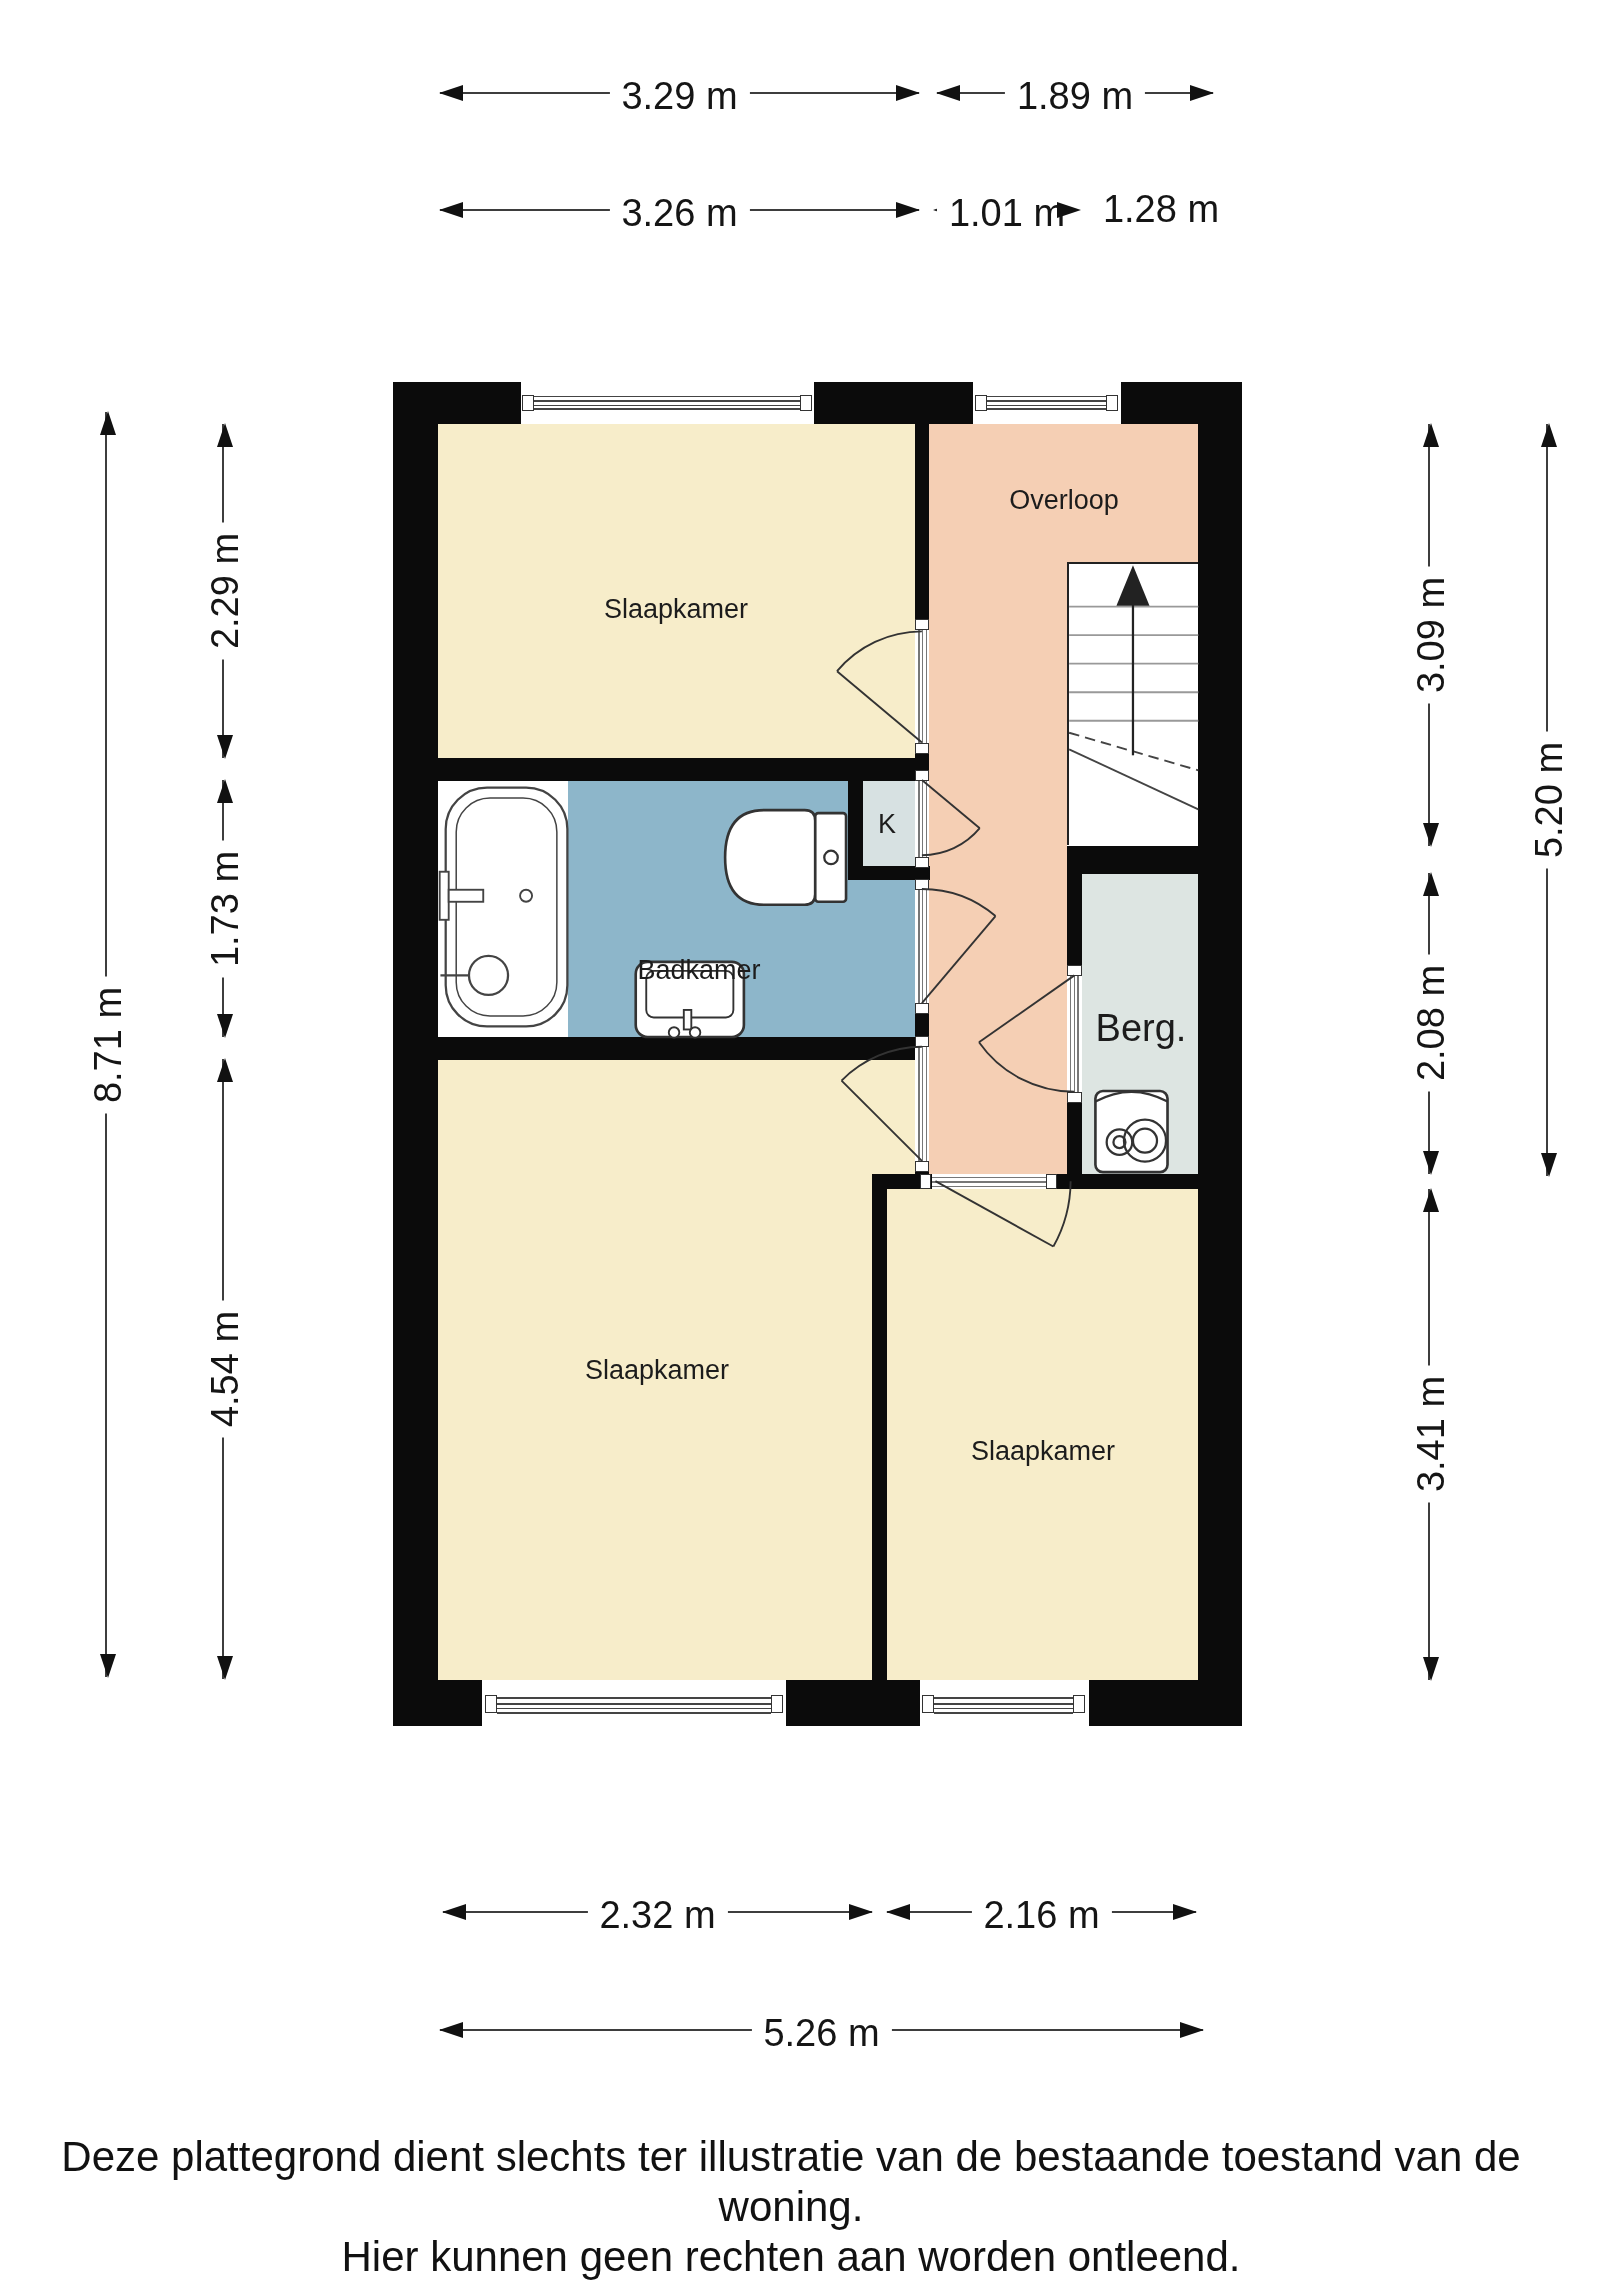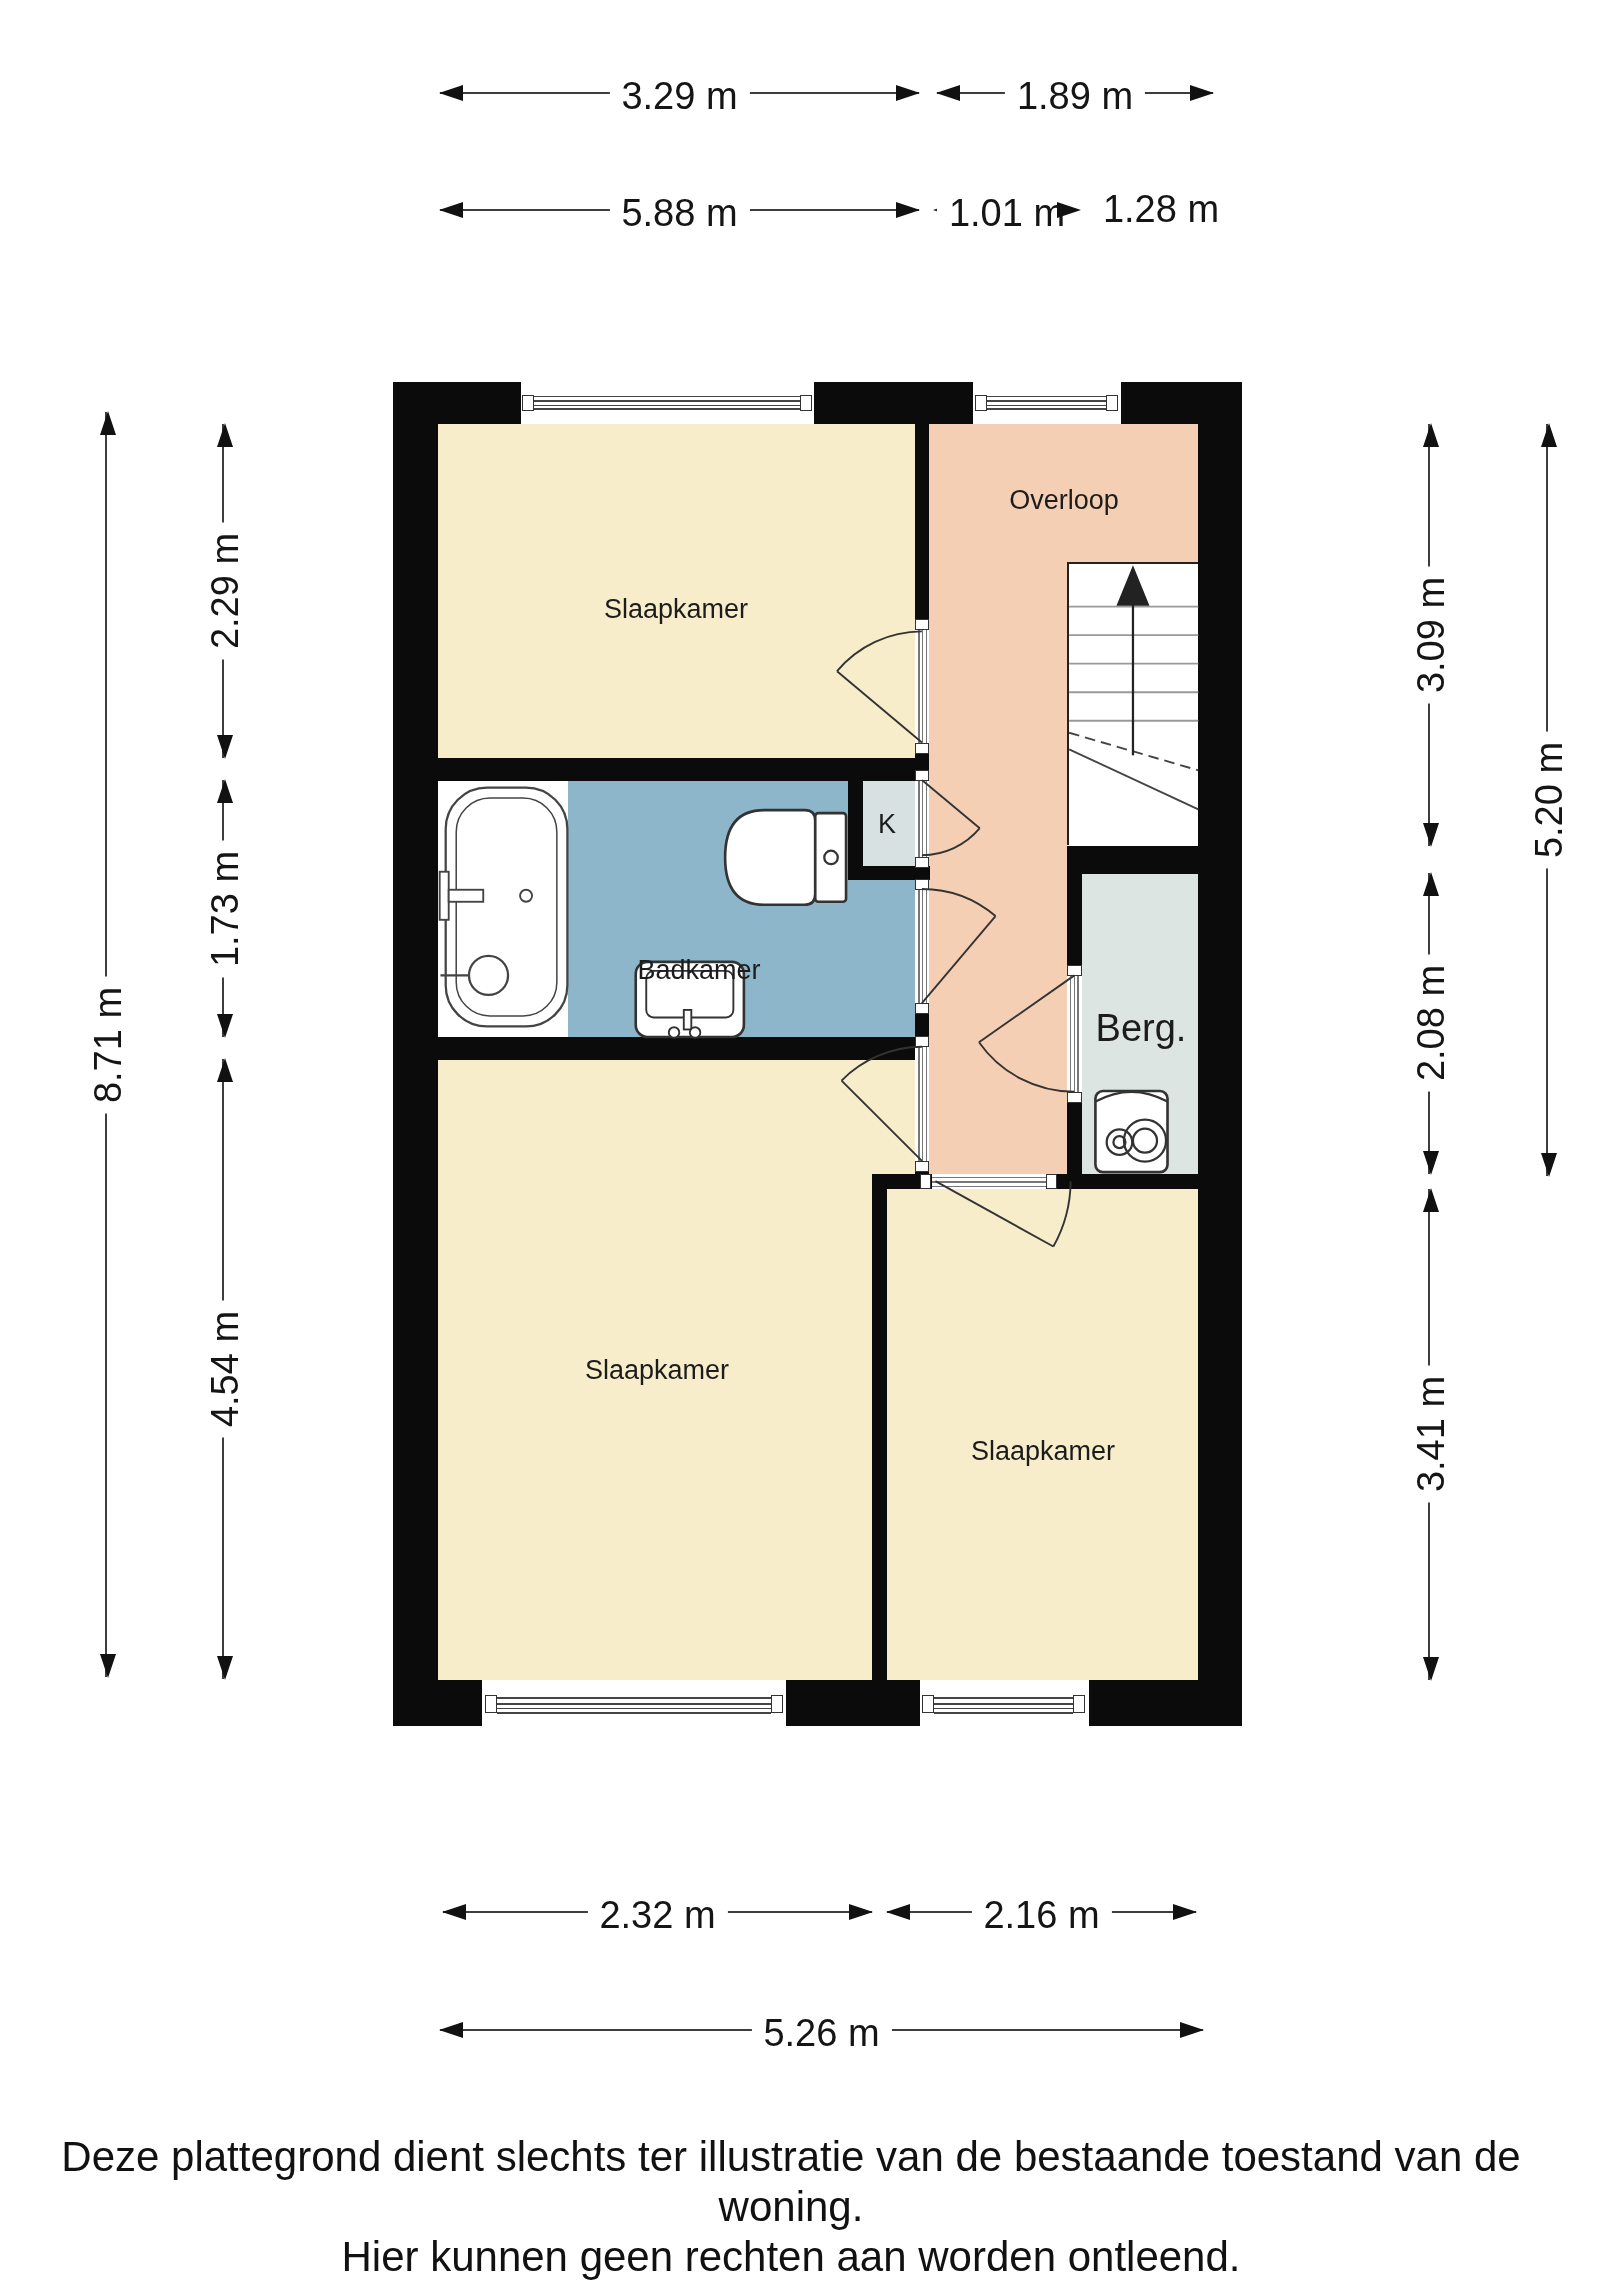--- a/index.html
+++ b/index.html
@@ -60,21 +60,21 @@
 
 <div id="canvas">
 
   <div class="hdim" style="left:440px;top:92px;width:479px;">
     <span class="hlabel">3.29 m</span>
   </div>
   <div class="hdim" style="left:937px;top:92px;width:276px;">
     <span class="hlabel">1.89 m</span>
   </div>
   <div class="hdim" style="left:440px;top:209px;width:479px;">
-    <span class="hlabel">5.88 m</span>
+    <span class="hlabel">3.26 m</span>
   </div>
   <div class="hdim noline" style="left:934px;top:209px;width:146px;">
     <span class="hlabel">1.01 m</span>
   </div>
   <div class="freelabel" style="left:1161px;top:209px;">1.28 m</div>
 
   <div class="vdim" style="left:105px;top:412px;height:1265px;">
     <div class="vlabel" style="top:611px;">
         <span>8.71 m</span>
       </div>

